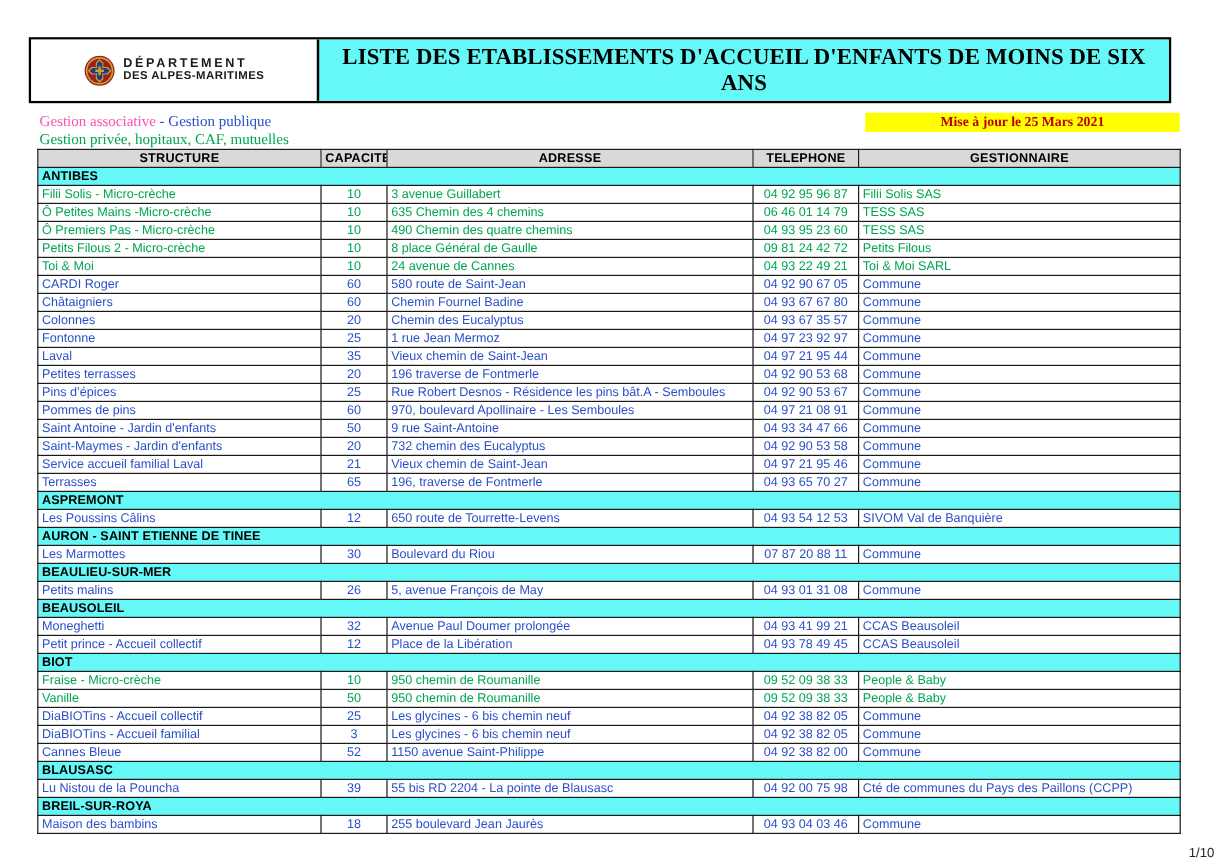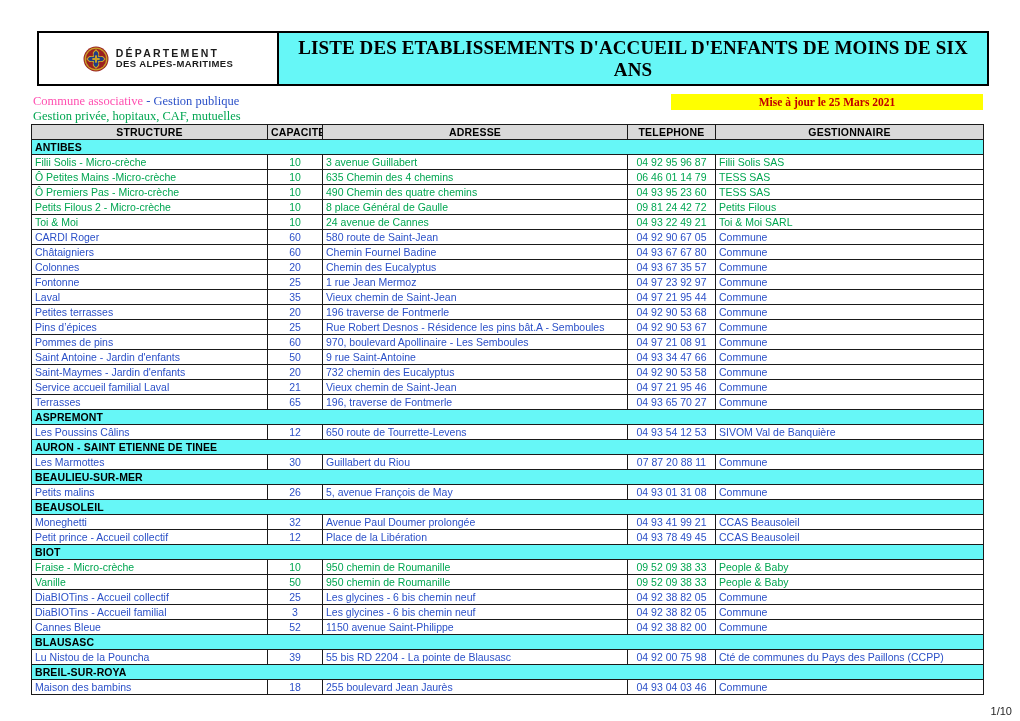--- a/index.html
+++ b/index.html
@@ -11,21 +11,21 @@
     width: 1020px;
     height: 721px;
     font-family: "Liberation Sans", sans-serif;
     position: relative;
     overflow: hidden;
   }
 
   
   .banner {
     position: absolute;
-    left: 37px;
+    left: 24px;
     top: 31px;
     width: 952px;
     height: 55px;
     display: flex;
     border: 2px solid #000000;
     box-sizing: border-box;
     background: #ffffff;
   }
   .banner-logo-cell {
     width: 238px;
@@ -92,21 +92,21 @@
   .legend-row { white-space: nowrap; }
   .lg-assoc  { color: #FF4FB0; }
   .lg-sep    { color: #2B50C8; }
   .lg-pub    { color: #2B50C8; }
   .lg-priv   { color: #00A651; }
 
   .update-box {
     position: absolute;
     right: 37px;
     top: 94px;
-    width: 312px;
+    width: 262px;
     height: 16px;
     background: #FFFF00;
     display: flex;
     align-items: center;
     justify-content: center;
   }
   .update-text {
     font-family: "Liberation Serif", serif;
     font-weight: bold;
     font-size: 11.5px;
@@ -195,21 +195,21 @@
       </div>
     </div>
   </div>
   <div class="banner-title-cell">
     <span class="banner-title">LISTE DES ETABLISSEMENTS D'ACCUEIL D'ENFANTS DE MOINS DE SIX ANS</span>
   </div>
 </div>
 
 <div class="legend">
   <div class="legend-row">
-    <span class="lg-assoc">Commune associative</span><span class="lg-sep"> - </span><span class="lg-pub">Gestion publique</span>
+    <span class="lg-assoc">Gestion associative</span><span class="lg-sep"> - </span><span class="lg-pub">Gestion publique</span>
   </div>
   <div class="legend-row">
     <span class="lg-priv">Gestion privée, hopitaux, CAF, mutuelles</span>
   </div>
 </div>
 
 <div class="update-box">
   <span class="update-text">Mise à jour le 25 Mars 2021</span>
 </div>
 
@@ -362,21 +362,21 @@
         <td class="k-pub">650 route de Tourrette-Levens</td>
         <td class="k-pub cap">04 93 54 12 53</td>
         <td class="k-pub">SIVOM Val de Banquière</td>
       </tr>
       <tr class="city">
         <td colspan="5">AURON - SAINT ETIENNE DE TINEE</td>
       </tr>
       <tr>
         <td class="k-pub">Les Marmottes</td>
         <td class="k-pub cap">30</td>
-        <td class="k-pub">Guillabert du Riou</td>
+        <td class="k-pub">Boulevard du Riou</td>
         <td class="k-pub cap">07 87 20 88 11</td>
         <td class="k-pub">Commune</td>
       </tr>
       <tr class="city">
         <td colspan="5">BEAULIEU-SUR-MER</td>
       </tr>
       <tr>
         <td class="k-pub">Petits malins</td>
         <td class="k-pub cap">26</td>
         <td class="k-pub">5, avenue François de May</td>

